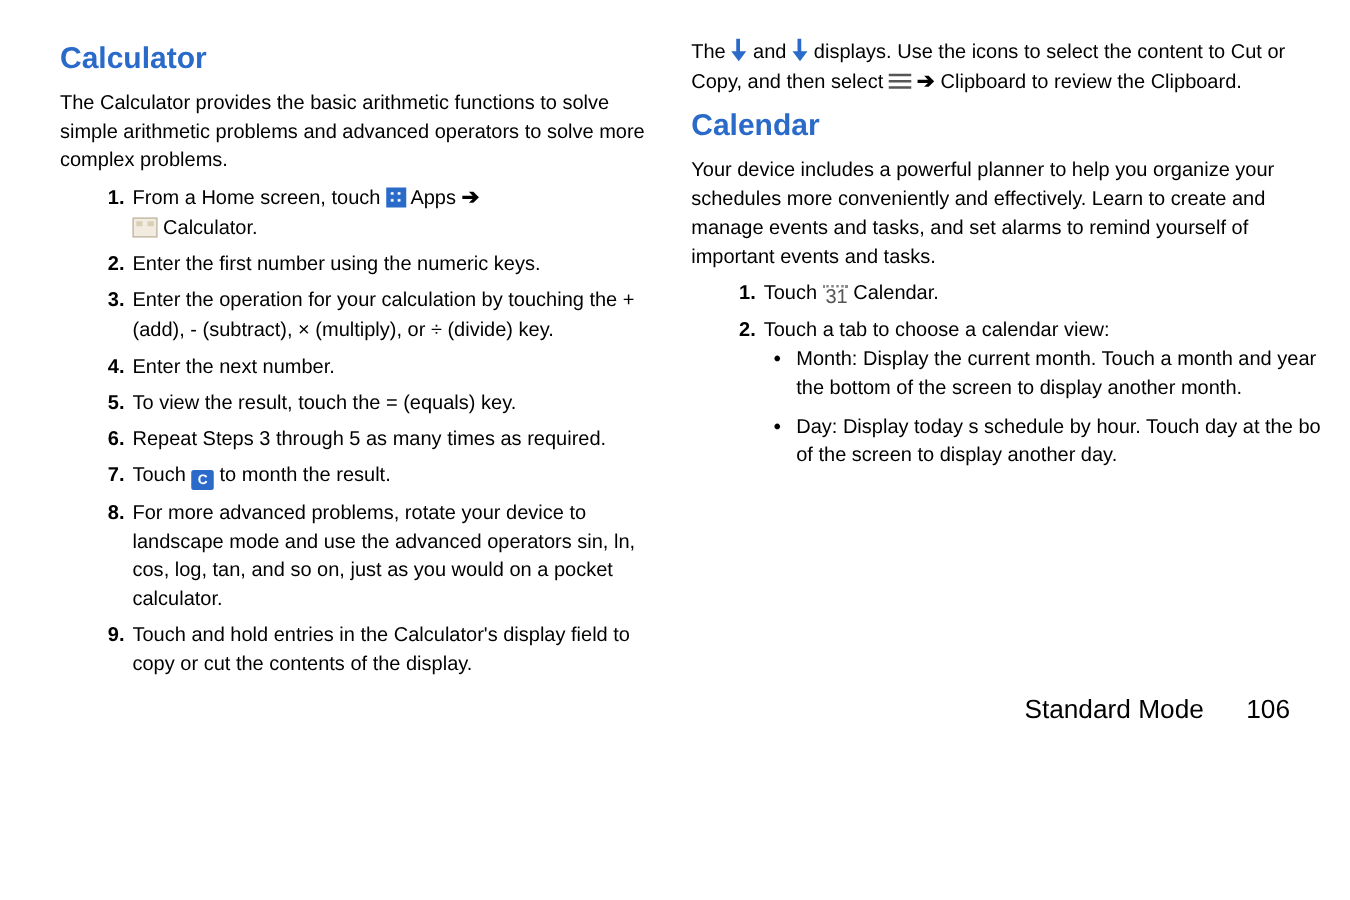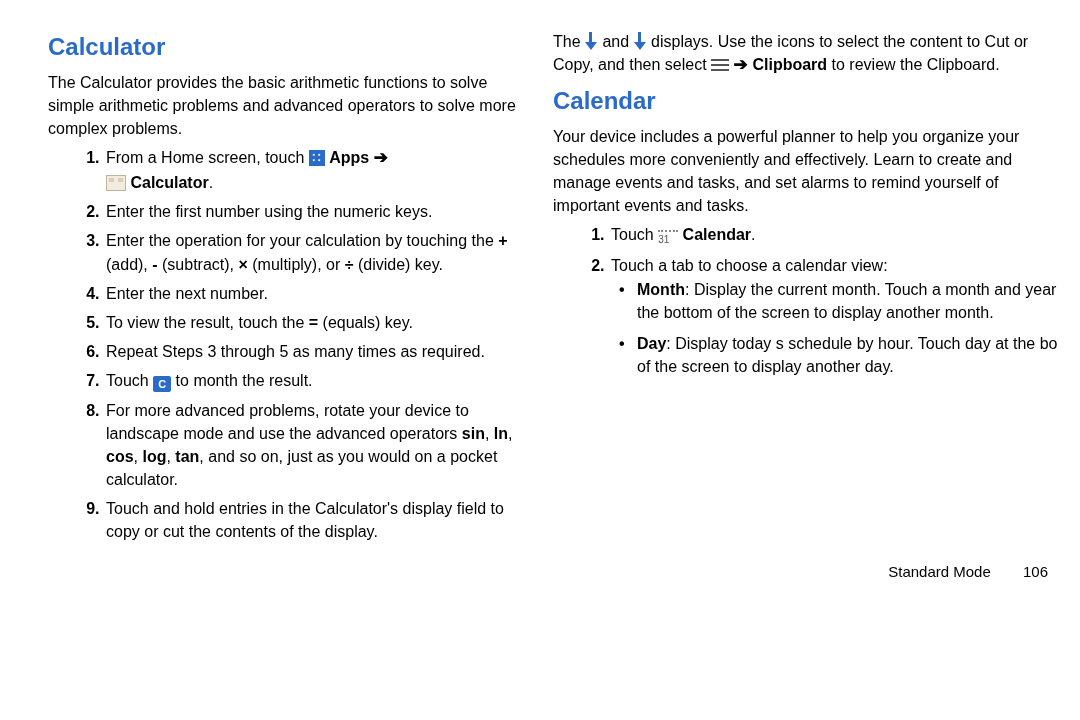--- a/index.html
+++ b/index.html
@@ -4,41 +4,41 @@
 <style>
   html,body{margin:0;padding:0;width:1080px;height:720px;background:#fff;font-family:Arial,Helvetica,sans-serif;color:#000;font-size:16px;line-height:1.45}
   .page{display:flex;padding:30px 12px 0 48px;box-sizing:border-box;width:1080px;height:611px;position:relative}
   .col{flex:0 0 505px;padding-right:28px;box-sizing:border-box}
   .col2{flex:0 0 505px}
   h2{font-size:24px;font-weight:bold;color:#2a6ac9;margin:0 0 6px 0}
   p.intro{margin:0 0 6px 0}
   ol{margin:0;padding-left:56px}
   ol li{margin:0 0 6px 0;padding-left:2px}
   ol li::marker{font-weight:bold}
-  .bold{font-weight:bold}
+  .bold{font-weight:normal}
   ul.bul{list-style:none;margin:0;padding-left:24px}
   ul.bul li{position:relative;margin:0 0 8px 0}
   ul.bul li:before{content:"•";position:absolute;left:-16px;top:0;font-weight:bold}
   .icon{display:inline-block;vertical-align:-3px}
   .apps-icon{width:16px;height:16px;background:#2a6ac9;position:relative}
   .apps-icon:before{content:"";position:absolute;inset:2px;background:
     radial-gradient(circle,#fff 1px,transparent 1.3px) 0 0/5.5px 5.5px}
   .calc-icon{width:18px;height:14px;background:#f2ece0;border:1px solid #bdb49d;position:relative}
   .calc-icon:before{content:"";position:absolute;left:2px;top:2px;width:5px;height:4px;background:#d8cfb5}
   .calc-icon:after{content:"";position:absolute;right:2px;top:2px;width:5px;height:4px;background:#d8cfb5}
   .c-btn{display:inline-block;width:18px;height:16px;line-height:16px;font-size:11px;text-align:center;background:#2a6ac9;color:#fff;font-weight:bold;border-radius:2px;vertical-align:-2px}
   .arrow{font-weight:bold;font-size:17px}
   .selmark{display:inline-block;width:13px;height:18px;position:relative;vertical-align:-3px}
   .selmark:before{content:"";position:absolute;left:4px;top:0;width:3px;height:12px;background:#2a6ac9}
   .selmark:after{content:"";position:absolute;left:0;top:10px;border-left:6px solid transparent;border-right:6px solid transparent;border-top:8px solid #2a6ac9}
   .menu-icon{display:inline-block;width:18px;height:14px;vertical-align:-2px;position:relative}
   .menu-icon:before{content:"";position:absolute;left:0;top:1px;width:18px;height:2px;background:#555;box-shadow:0 5px 0 #555,0 10px 0 #555}
-  .cal-icon{display:inline-block;width:20px;height:18px;vertical-align:-3px;position:relative;text-align:left;font-size:10px;line-height:19px;color:#555}
+  .cal-icon{display:inline-block;width:20px;height:18px;vertical-align:-3px;position:relative;text-align:right;font-size:16px;line-height:19px;color:#555}
   .cal-icon:before{content:"";position:absolute;left:0;right:0;top:0;height:2px;border-top:2px dotted #888}
-  .footer{position:absolute;bottom:28px;right:32px;font-size:15px}
+  .footer{position:absolute;bottom:28px;right:48px;font-size:21px}
   .footer .mode{margin-right:28px}
   .nobr{white-space:nowrap}
 </style>
 </head>
 <body>
 
 <div class="page">
 
   <div class="col">
     <h2>Calculator</h2>

